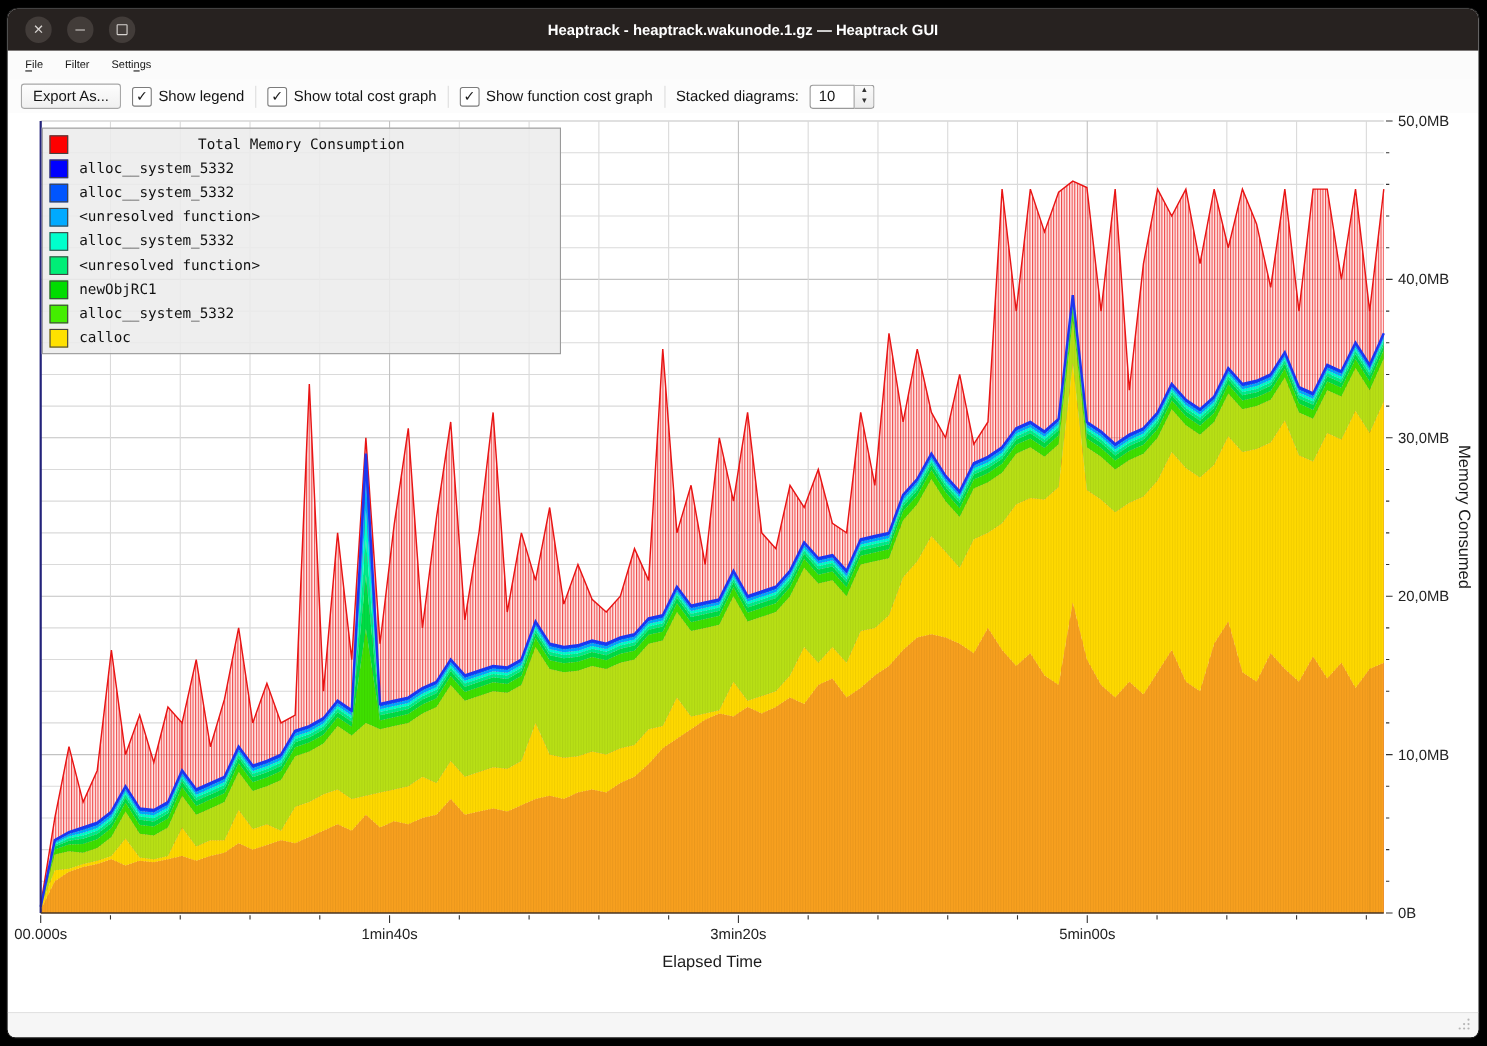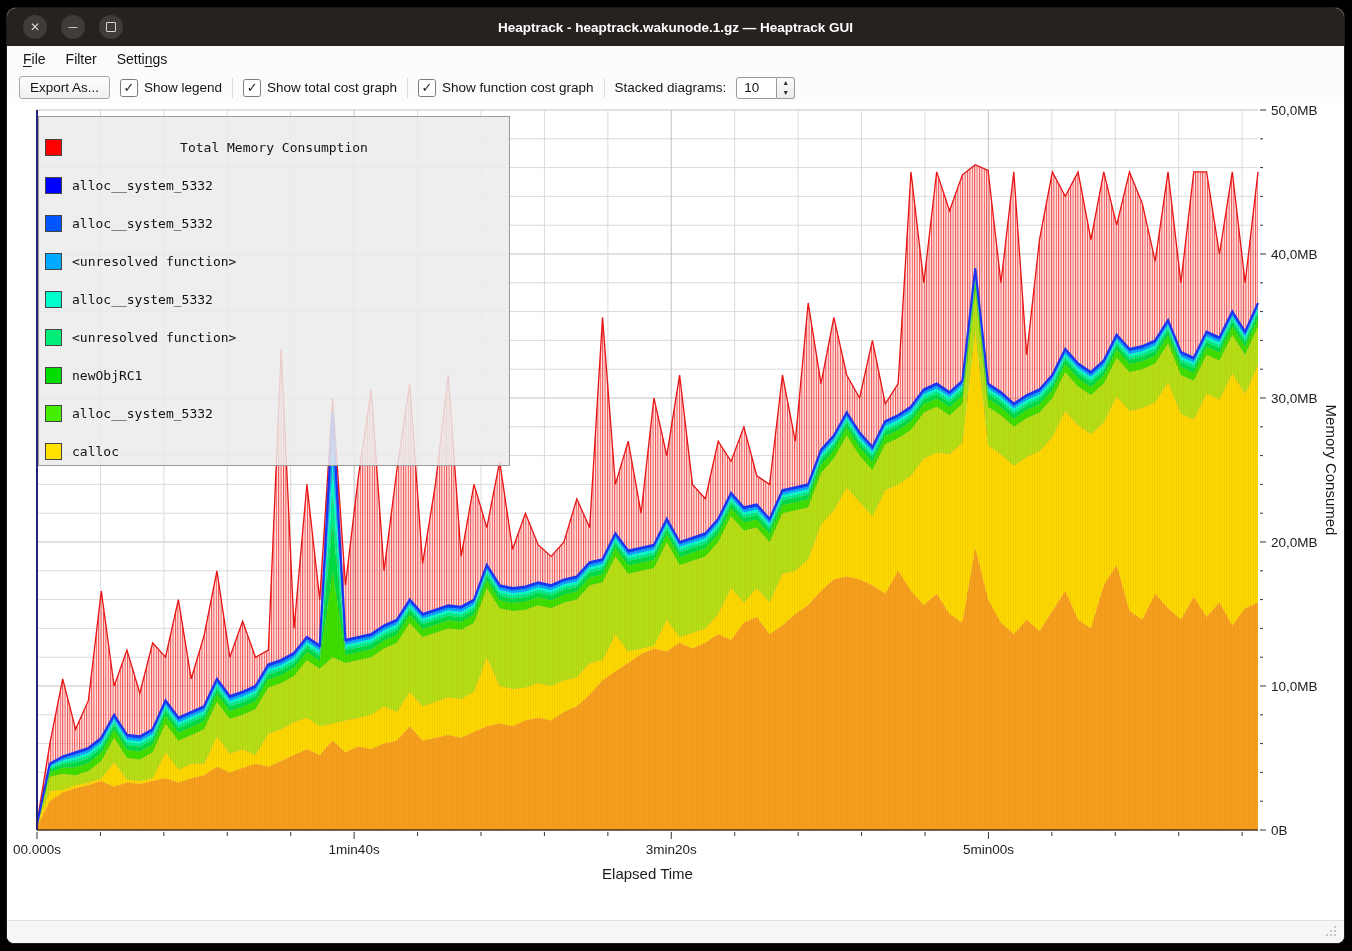--- a/index.html
+++ b/index.html
@@ -8,21 +8,21 @@
     border-radius:10px 10px 8px 8px;overflow:hidden;display:flex;flex-direction:column;border:1px solid #1c1c1c;box-sizing:border-box;}
   
   #titlebar{height:38px;background:#272220;position:relative;flex:0 0 auto;display:flex;align-items:center;}
   .tb-btn{width:24px;height:24px;border-radius:50%;background:#423c39;color:#d8d4d1;display:flex;
     align-items:center;justify-content:center;font-size:12px;line-height:1;margin-left:14px;cursor:default;}
   .tb-btn:first-child{margin-left:16px;}
   .tb-btn .sq{width:8px;height:8px;border:1.4px solid #d8d4d1;border-radius:1px;}
   #win-title{position:absolute;left:0;right:0;text-align:center;color:#fff;font-weight:bold;font-size:13.5px;pointer-events:none;}
   
   #menubar{height:26px;background:#fbfbfb;display:flex;align-items:center;padding-left:6px;flex:0 0 auto;}
-  .menu-item{padding:3px 10px;font-size:14px;color:#151515;border-radius:3px;}
+  .menu-item{padding:3px 10px;font-size:10px;color:#151515;border-radius:3px;}
   .menu-item u{text-underline-offset:2px;}
   
   #tabbar{height:31px;background:#fbfbfb;border-bottom:1px solid #b9b9b9;display:flex;align-items:flex-end;padding-left:12px;flex:0 0 auto;box-sizing:border-box;}
   .tab{font-size:13.5px;color:#181818;padding:5px 15px 6px 15px;border:1px solid #b9b9b9;border-radius:4px 4px 0 0;
     background:linear-gradient(#f6f6f6,#e8e8e8);margin-right:-1px;position:relative;white-space:nowrap;}
   .tab.active{background:#fff;margin-bottom:-1px;padding-bottom:7px;z-index:3;}
   
   #toolbar{height:31px;background:#fcfcfc;display:flex;align-items:center;padding-left:12px;gap:10px;flex:0 0 auto;font-size:13.5px;color:#141414;}
   #export-btn{border:1px solid #a8a8a8;border-radius:3px;background:linear-gradient(#fdfdfd,#f0f0f0);
     padding:3px 10px;font-size:13.5px;color:#141414;}
@@ -35,21 +35,21 @@
     justify-content:flex-start;padding-left:7px;background:#fff;font-size:13.5px;}
   #spin-btns{border:1px solid #9a9a9a;border-left:none;border-radius:0 3px 3px 0;width:17px;display:flex;
     flex-direction:column;background:linear-gradient(#fafafa,#ececec);}
   #spin-btns div{flex:1;display:flex;align-items:center;justify-content:center;font-size:7px;color:#333;}
   
   #chart-area{flex:1 1 auto;position:relative;background:#fff;}
   #chart-svg{position:absolute;left:0;top:0;}
   #legend{position:absolute;left:31px;top:13px;width:470px;background:rgba(235,235,235,0.86);
     border:1px solid #9a9a9a;padding:3px 0 3px 0;font-family:"DejaVu Sans Mono","Liberation Mono",monospace;
     font-size:13px;color:#111;}
-  .lg-row{display:flex;align-items:center;height:22px;padding:0 8px 0 6px;margin-top:16px;}
+  .lg-row{display:flex;align-items:center;height:22px;padding:0 8px 0 6px;}
   .lg-swatch{width:15px;height:15px;border:1px solid #444;margin-right:10px;flex:0 0 auto;}
   .lg-title-label{flex:1;text-align:center;margin-right:25px;}
   
   #statusbar{height:22px;background:#f6f6f6;border-top:1px solid #e2e2e2;flex:0 0 auto;position:relative;}
   #grip{position:absolute;right:6px;bottom:5px;width:12px;height:12px;}
   #grip i{position:absolute;width:2px;height:2px;background:#b5b5b5;border-radius:50%;}
 </style>
 </head>
 <body>
 

